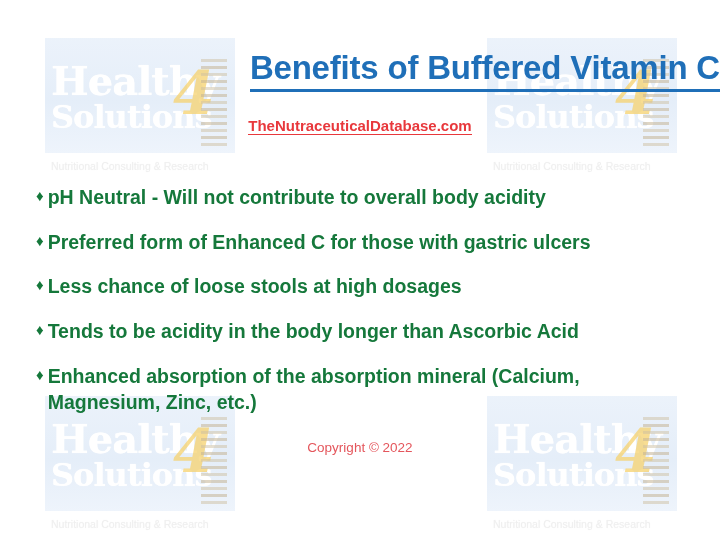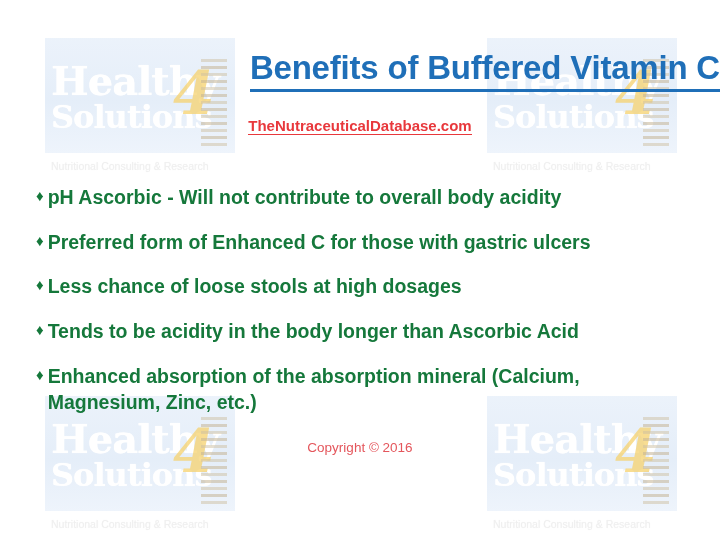--- a/index.html
+++ b/index.html
@@ -280,38 +280,38 @@
 
   <div class="content">
 
     <div class="title"><span>Benefits of Buffered Vitamin C</span></div>
 
     <div class="url"><span>TheNutraceuticalDatabase.com</span></div>
 
     <div class="bullets">
       <div class="bullet">
         <span class="dia">♦</span>
-        <span class="txt">pH Ascorbic - Will not contribute to overall body acidity</span>
+        <span class="txt">pH Neutral - Will not contribute to overall body acidity</span>
       </div>
       <div class="bullet">
         <span class="dia">♦</span>
         <span class="txt">Preferred form of Enhanced C for those with gastric ulcers</span>
       </div>
       <div class="bullet">
         <span class="dia">♦</span>
         <span class="txt">Less chance of loose stools at high dosages</span>
       </div>
       <div class="bullet">
         <span class="dia">♦</span>
         <span class="txt">Tends to be acidity in the body longer than Ascorbic Acid</span>
       </div>
       <div class="bullet">
         <span class="dia">♦</span>
         <span class="txt">Enhanced absorption of the absorption mineral (Calcium, Magnesium, Zinc, etc.)</span>
       </div>
     </div>
 
     <div class="footer">
-      <div>Copyright © 2016</div>
+      <div>Copyright © 2022</div>
     </div>
 
   </div>
 </div>
 
 </body></html>

